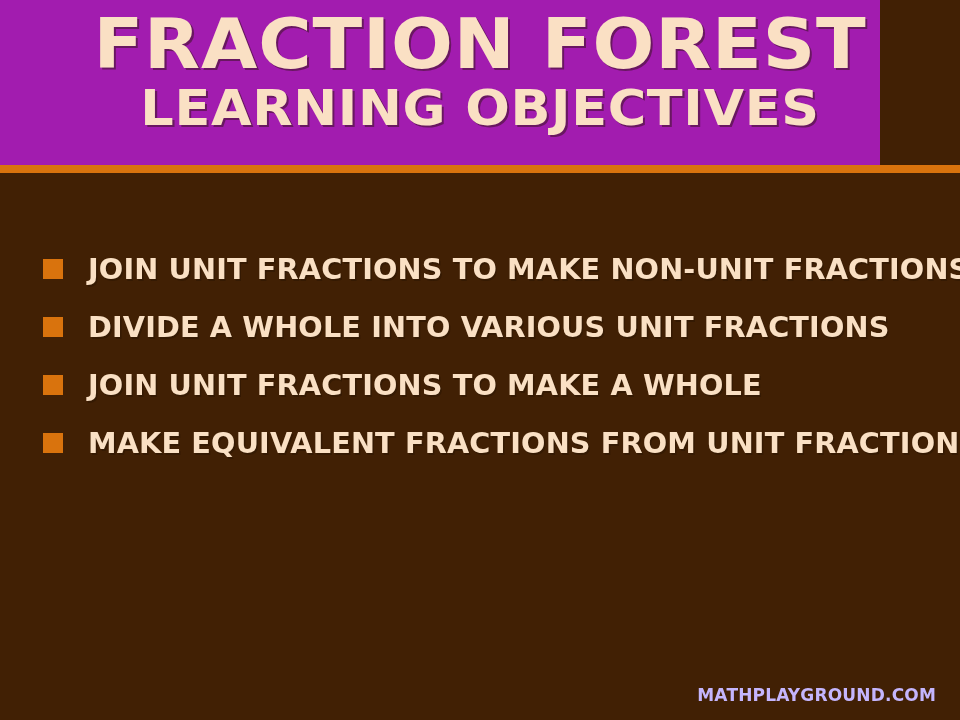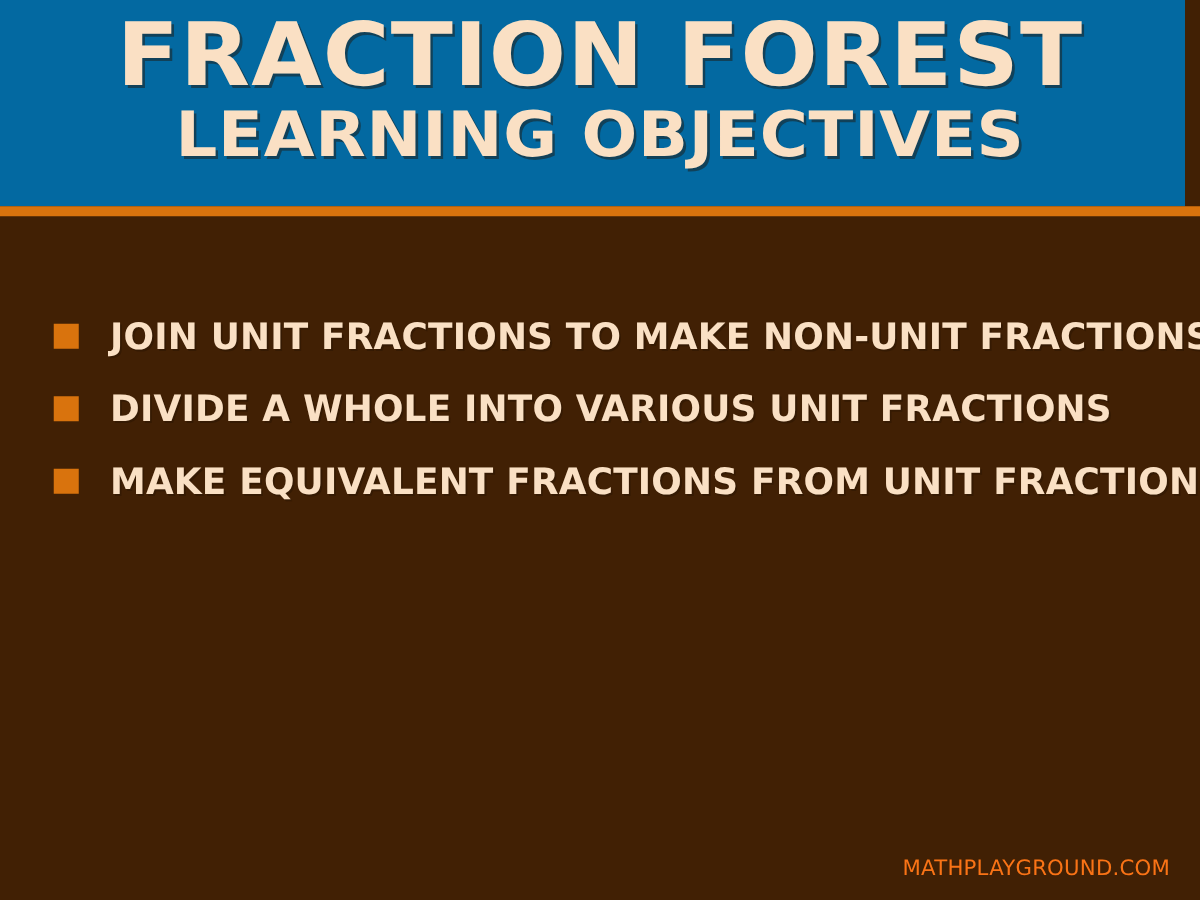--- a/index.html
+++ b/index.html
@@ -15,23 +15,23 @@
     overflow: hidden;
     font-family: "DejaVu Sans", sans-serif;
     -webkit-font-smoothing: antialiased;
   }
 
   
   #header {
     position: absolute;
     left: 0;
     top: 0;
-    width: 948px;
+    width: 880px;
     height: 165px;
-    background: #0369a1;
+    background: #a21caf;
     text-align: center;
   }
   .display-text {
     font-family: "DejaVu Sans", sans-serif;
     font-weight: 700;
     color: #fae0c4;
     letter-spacing: 0.012em;
     white-space: nowrap;
     text-transform: uppercase;
     text-shadow: 2px 2px 0 rgba(36, 18, 2, 0.45);
@@ -98,24 +98,24 @@
     transform: scaleX(0.99);
     transform-origin: left center;
   }
 
   
   #footer {
     position: absolute;
     right: 24px;
     top: 686px;
     font-family: "DejaVu Sans", sans-serif;
-    font-weight: 400;
+    font-weight: 700;
     font-size: 17px;
     line-height: 18px;
-    color: #f97316;
+    color: #c4b5fd;
     letter-spacing: 0.01em;
     text-transform: uppercase;
     white-space: nowrap;
   }
 </style>
 </head>
 <body>
 
 <div id="screen">
 
@@ -131,20 +131,24 @@
     <div class="objective-row">
       <span class="bullet-square"></span>
       <span class="objective-text">Join unit fractions to make non-unit fractions</span>
     </div>
 
     <div class="objective-row">
       <span class="bullet-square"></span>
       <span class="objective-text">Divide a whole into various unit fractions</span>
     </div>
 
+    <div class="objective-row">
+      <span class="bullet-square"></span>
+      <span class="objective-text">Join unit fractions to make a whole</span>
+    </div>
 
     <div class="objective-row">
       <span class="bullet-square"></span>
       <span class="objective-text">Make equivalent fractions from unit fractions</span>
     </div>
 
 
 
   </div>
 

